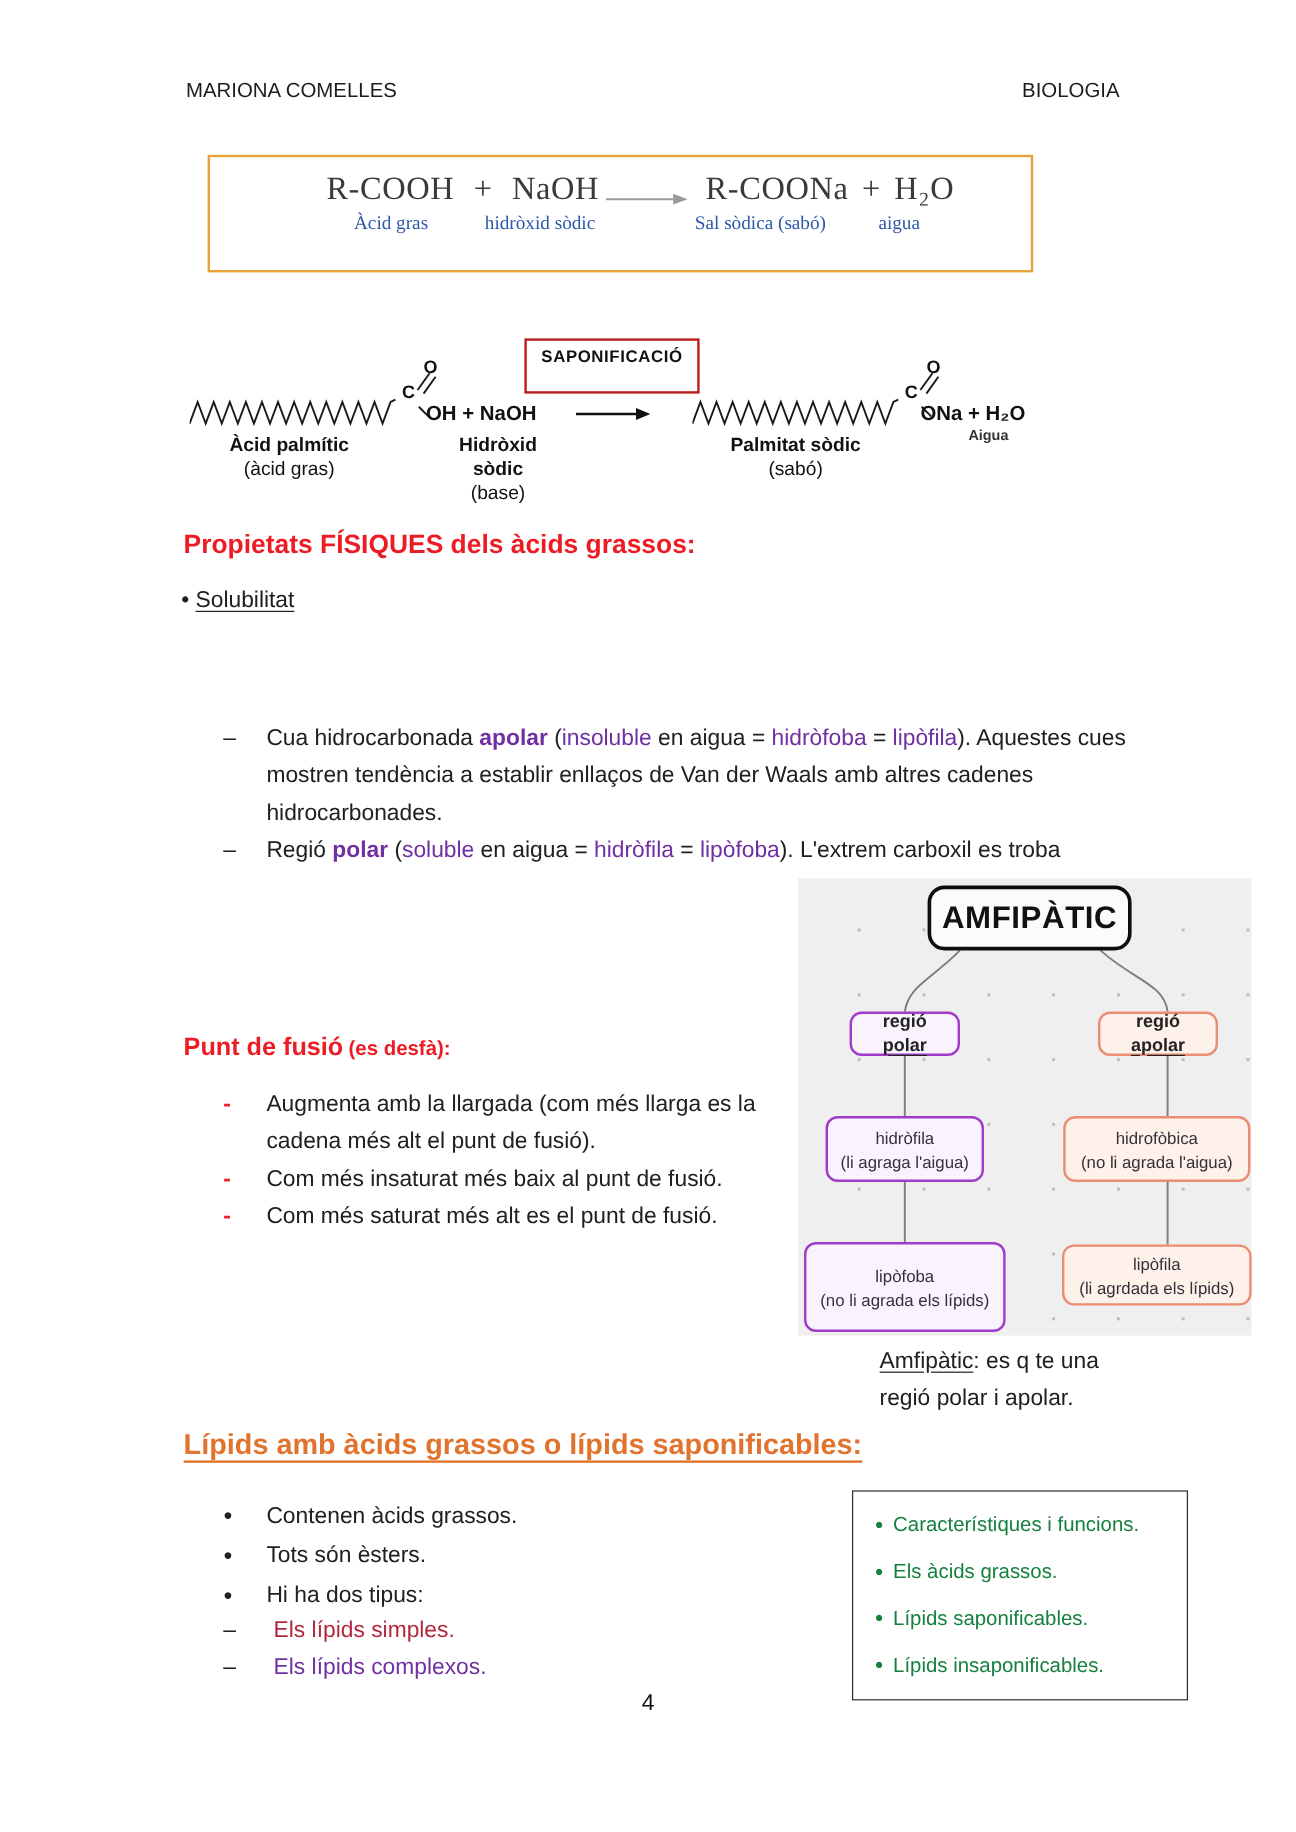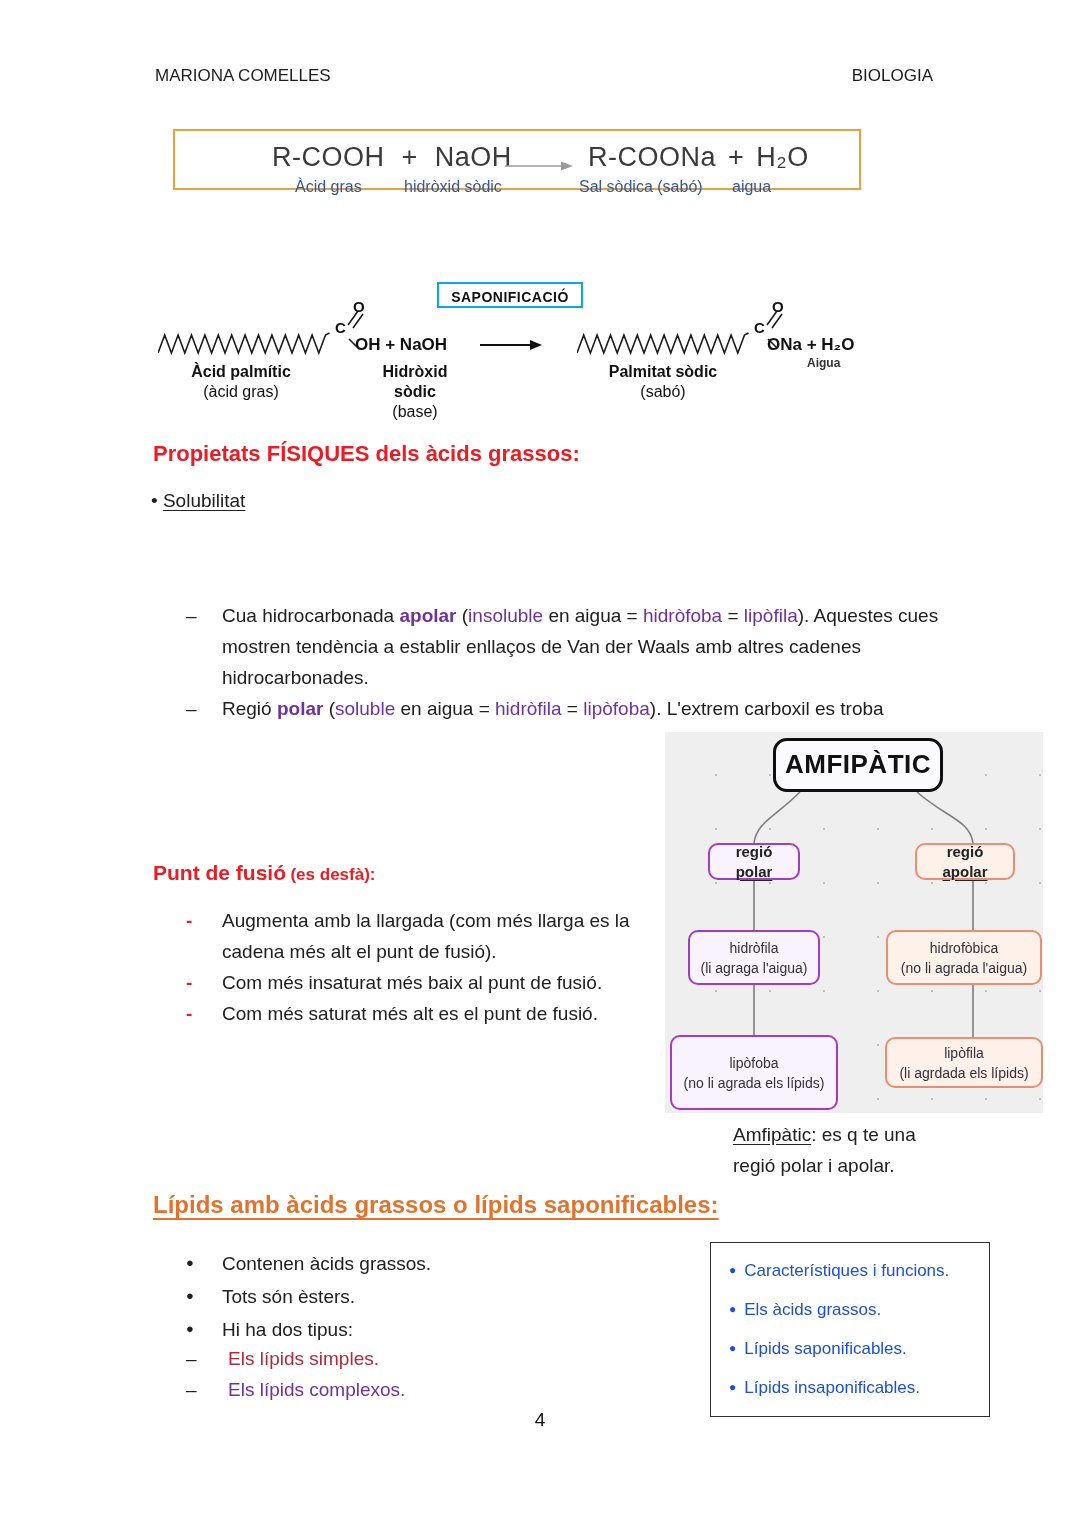--- a/index.html
+++ b/index.html
@@ -7,26 +7,26 @@
     --darkred:#B12A3C; --blue:#2D57A8; --eqborder:#E8A23B; --ink:#202020;
     --pborder:#A23BC8; --pbg:#F9F3FD; --oborder:#EA8D72; --obg:#FDF1EA;
   }
   *{margin:0;padding:0;box-sizing:border-box;}
   html,body{background:#ffffff;}
   .page{position:relative;width:1080px;height:1527px;background:#ffffff;
     font-family:"Liberation Sans", sans-serif;color:var(--ink);overflow:hidden;}
   .abs{position:absolute;}
   .hdr{font-size:17px;color:#1c1c1c;}
   
-  .eqbox{left:173px;top:129px;width:688px;height:61px;border:2px solid var(--eqborder);background:#fff;}
+  .eqbox{left:173px;top:129px;width:688px;height:98px;border:2px solid var(--eqborder);background:#fff;font-family:Liberation Serif, serif;}
   .eqtxt{position:absolute;font-size:27px;color:#3a3a3a;letter-spacing:.5px;white-space:nowrap;}
   .eqlabel{position:absolute;top:47px;font-size:16px;color:var(--blue);white-space:nowrap;}
   
   .sapon{left:145px;top:258px;width:735px;height:190px;}
-  .sap-title{position:absolute;left:292px;top:24px;width:146px;height:26px;border:2px solid #0ea5e9;
+  .sap-title{position:absolute;left:292px;top:24px;width:146px;height:46px;border:2px solid #b91c1c;
     font-size:14px;font-weight:bold;text-align:center;line-height:26px;letter-spacing:.5px;color:#111;}
   .mol-c{position:absolute;font-size:15px;font-weight:bold;color:#111;}
   .mol-o{position:absolute;font-size:15px;font-weight:bold;color:#111;}
   .mol-g{position:absolute;font-size:17px;font-weight:bold;color:#111;white-space:nowrap;}
   .mol-aigua{position:absolute;font-size:12px;font-weight:bold;color:#333;}
   .figlab{position:absolute;width:150px;text-align:center;font-size:16px;line-height:20px;color:#111;}
   .figlab .b{font-weight:bold;}
   
   .h-red{font-size:22px;font-weight:bold;color:var(--red);white-space:nowrap;}
   .body19{font-size:19px;line-height:31px;color:var(--ink);}
@@ -58,21 +58,21 @@
   
   .h-orange{font-size:24px;font-weight:bold;color:var(--orange-h);text-decoration:underline;
     text-decoration-thickness:2px;text-underline-offset:5px;white-space:nowrap;}
   .brow{position:absolute;left:186px;}
   .brow .mk{position:absolute;left:0;top:0;width:36px;}
   .brow .mk.dot{font-size:13px;line-height:29px;}
   .brow .tx{display:block;padding-left:36px;white-space:nowrap;}
   
   .sidebox{left:710px;top:1242px;width:280px;height:175px;border:1.5px solid #2e2e2e;background:#fff;
     display:flex;flex-direction:column;justify-content:space-around;padding:8px 18px;}
-  .sb-row{font-size:17px;color:#1d4ed8;white-space:nowrap;}
+  .sb-row{font-size:17px;color:#15803d;white-space:nowrap;}
   .sb-row .mk{font-size:12px;margin-right:8px;vertical-align:2px;}
   .pageno{left:0;top:1409px;width:1080px;text-align:center;font-size:19px;color:#111;}
   svg{display:block;}
 </style>
 </head>
 <body>
 
 <div class="page">
 
   <div class="abs hdr" style="left:155px;top:66px;">MARIONA COMELLES</div>

